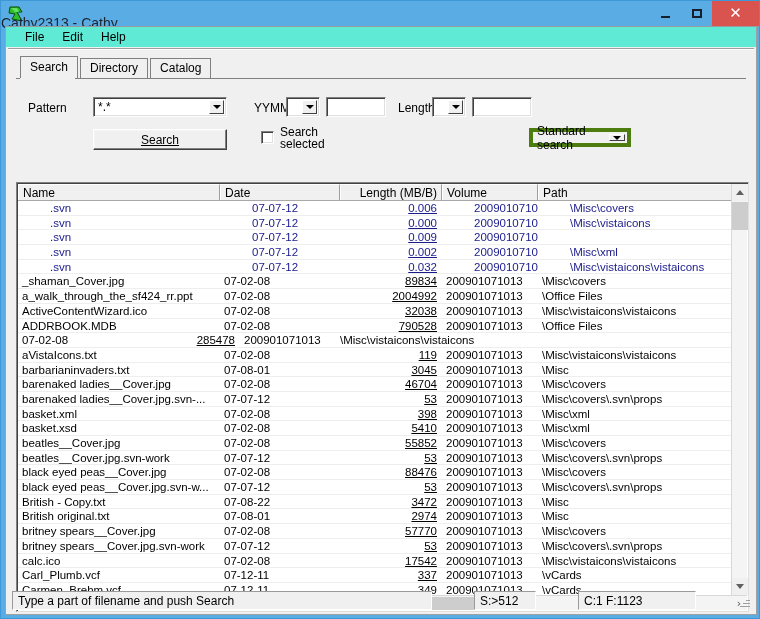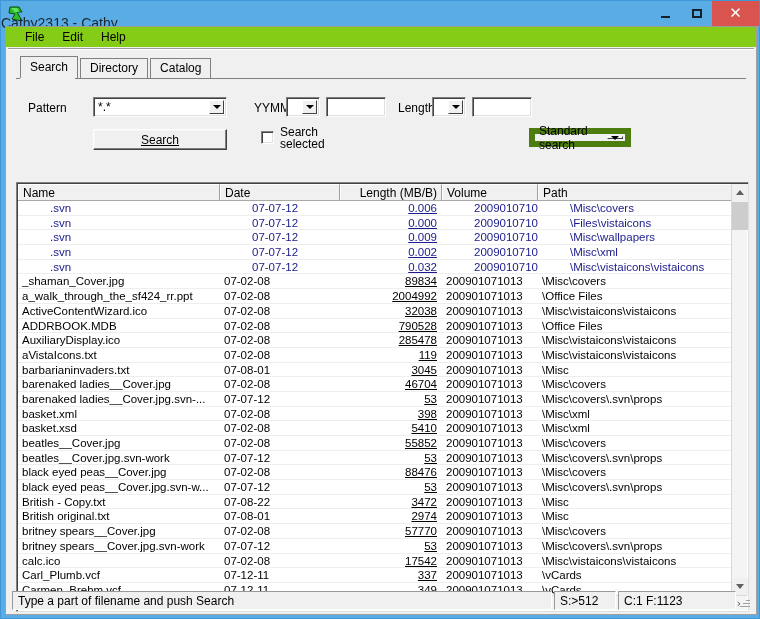--- a/index.html
+++ b/index.html
@@ -68,21 +68,21 @@
     left: 4px; top: 25px;
     width: 752px; height: 589px;
     background: #f0f0f0;
     border: 1px solid #a0a0a0;
     border-top: 1px solid #9a9a9a;
   }
 
   
   #menubar {
     height: 21px;
-    background: #84cc16;
+    background: #5eead4;
     display: flex; align-items: center;
     padding-left: 10px;
     font-size: 12px;
     color: #000;
     border-bottom: 1px solid #f0f0f0;
   }
   .menu-item {
     padding: 2px 9px;
     font-size: 12px;
     color: #000;
@@ -204,21 +204,21 @@
     border-left: 1px solid #808080;
     border-right: 1px solid #ffffff;
     border-bottom: 1px solid #ffffff;
     box-shadow: inset 1px 1px 0 #404040, inset -1px -1px 0 #dfdfdf;
   }
 
   
   .flatcombo {
     position: absolute;
     background: #f0f0f0;
-    border: 6px solid #4d7c0f;
+    border: 4px solid #4d7c0f;
     display: flex; align-items: center;
     font-size: 12px;
     color: #000;
   }
   .flatcombo .ftext { padding-left: 4px; flex: 1; }
   .flatcombo .fbtn {
     width: 16px; height: calc(100% - 4px);
     margin-right: 2px;
     background: #f0f0f0;
     border-top: 1px solid #ffffff;
@@ -344,20 +344,21 @@
   }
   #htrack { flex: 1; height: 15px; }
 
   
   #statusbar {
     position: absolute;
     left: 6px; bottom: 4px;
     width: 740px; height: 19px;
     display: flex; align-items: stretch;
     font-size: 12px;
+    gap: 40px;
   }
   .status-panel {
     background: #f0f0f0;
     border-top: 1px solid #9a9a9a;
     border-left: 1px solid #9a9a9a;
     border-right: 1px solid #ffffff;
     border-bottom: 1px solid #ffffff;
     display: flex; align-items: center;
     padding-left: 5px;
     color: #000;
@@ -506,28 +507,27 @@
               <div class="cell c-date">07-07-12</div>
               <div class="cell c-len num">0.006</div>
               <div class="cell c-vol">200901071013</div>
               <div class="cell c-path">\Misc\covers</div>
             </div>
             <div class="row dir">
               <div class="cell c-name">.svn</div>
               <div class="cell c-date">07-07-12</div>
               <div class="cell c-len num">0.000</div>
               <div class="cell c-vol">200901071013</div>
-              <div class="cell c-path">\Files\vistaicons</div>
+              <div class="cell c-path">\Misc\vistaicons</div>
             </div>
             <div class="row dir">
               <div class="cell c-name">.svn</div>
               <div class="cell c-date">07-07-12</div>
               <div class="cell c-len num">0.009</div>
               <div class="cell c-vol">200901071013</div>
-              <div class="cell c-path">\Misc\wallpapers</div>
             </div>
             <div class="row dir">
               <div class="cell c-name">.svn</div>
               <div class="cell c-date">07-07-12</div>
               <div class="cell c-len num">0.002</div>
               <div class="cell c-vol">200901071013</div>
               <div class="cell c-path">\Misc\xml</div>
             </div>
             <div class="row dir">
               <div class="cell c-name">.svn</div>
@@ -558,21 +558,20 @@
               <div class="cell c-path">\Misc\vistaicons\vistaicons</div>
             </div>
             <div class="row">
               <div class="cell c-name">ADDRBOOK.MDB</div>
               <div class="cell c-date">07-02-08</div>
               <div class="cell c-len num">790528</div>
               <div class="cell c-vol">200901071013</div>
               <div class="cell c-path">\Office Files</div>
             </div>
             <div class="row">
-              <div class="cell c-name">AuxiliaryDisplay.ico</div>
               <div class="cell c-date">07-02-08</div>
               <div class="cell c-len num">285478</div>
               <div class="cell c-vol">200901071013</div>
               <div class="cell c-path">\Misc\vistaicons\vistaicons</div>
             </div>
             <div class="row">
               <div class="cell c-name">aVistaIcons.txt</div>
               <div class="cell c-date">07-02-08</div>
               <div class="cell c-len num">119</div>
               <div class="cell c-vol">200901071013</div>

